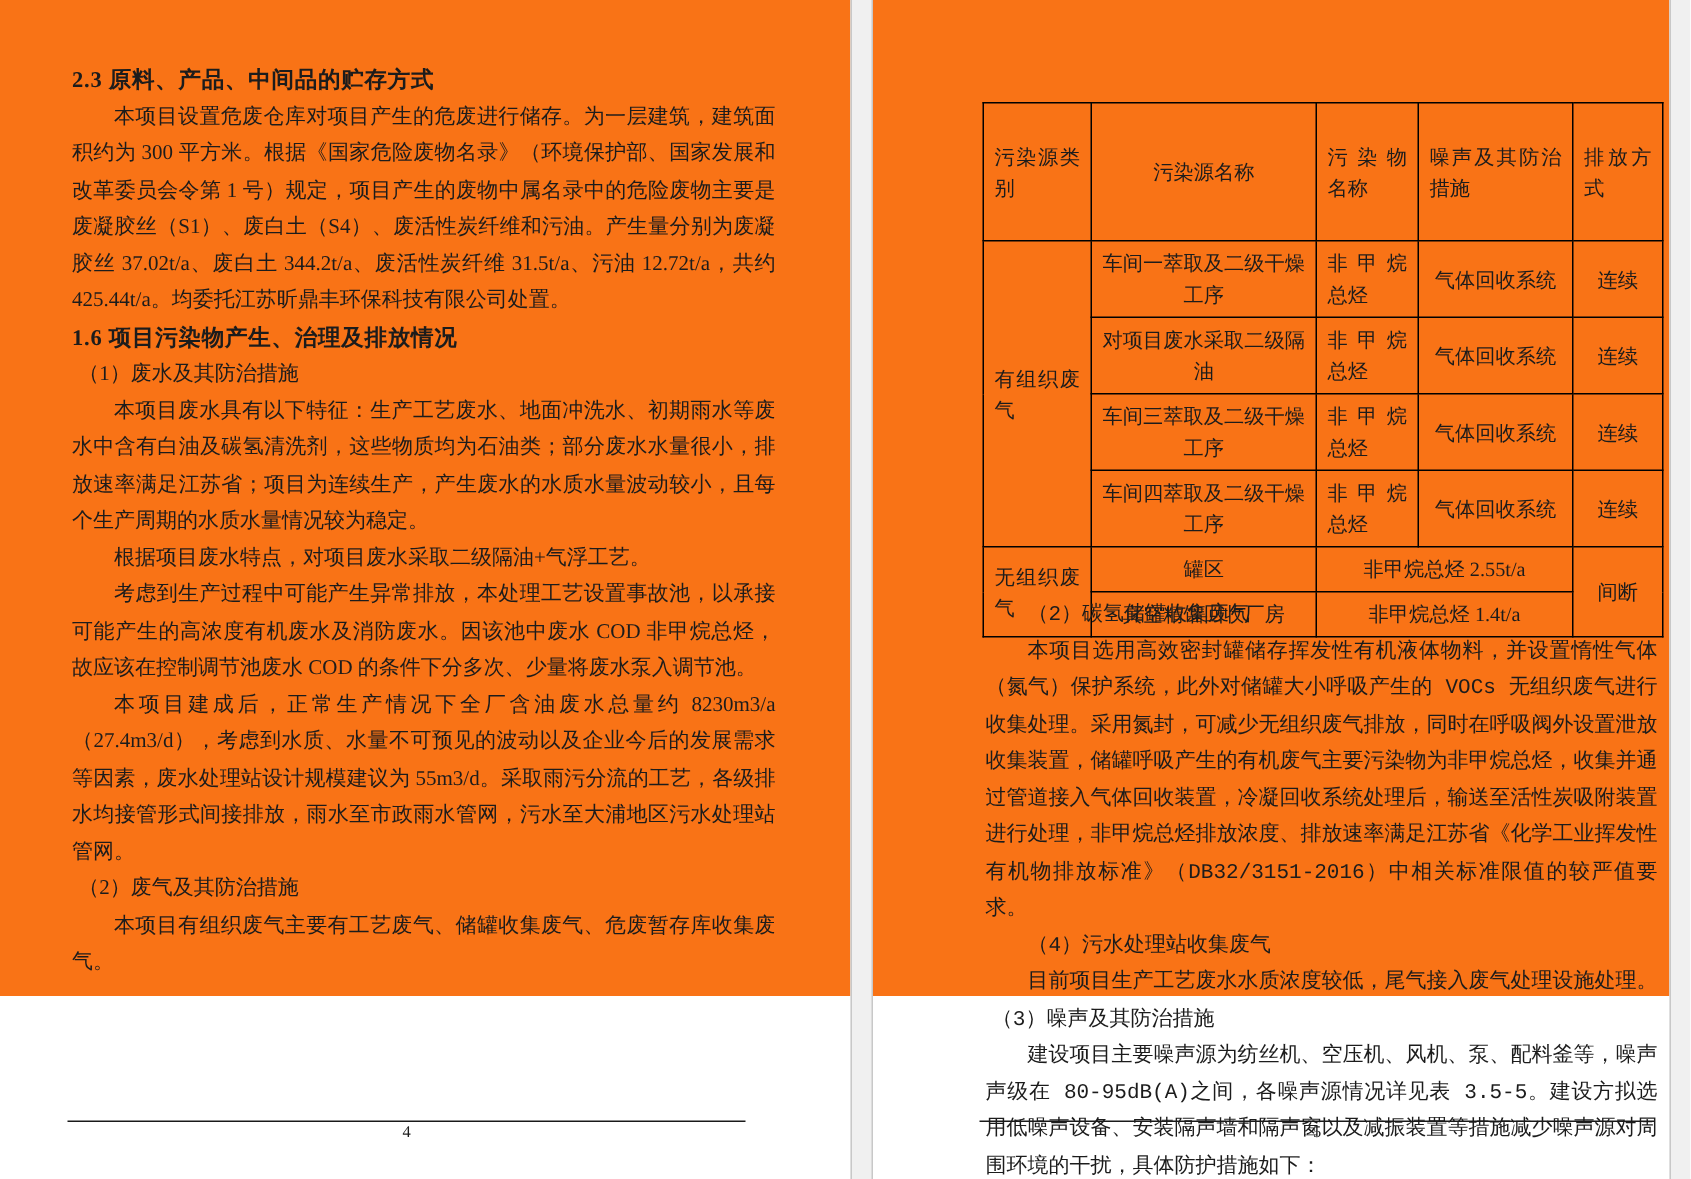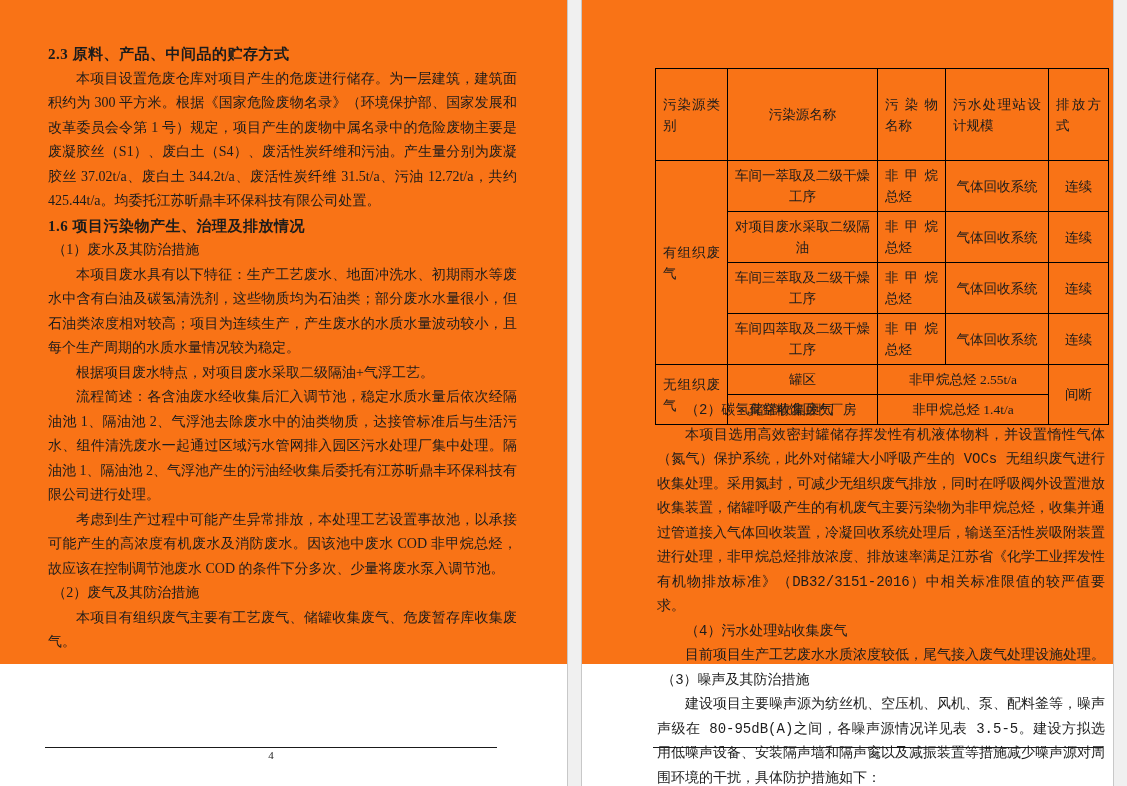--- a/index.html
+++ b/index.html
@@ -51,24 +51,24 @@
 <body>
 
 <div id="screen">
 
   <div class="page" id="page-left">
     <div class="content" id="left-content">
       <p class="h-sec">2.3 原料、产品、中间品的贮存方式</p>
       <p class="p-body">本项目设置危废仓库对项目产生的危废进行储存。为一层建筑，建筑面积约为 300 平方米。根据《国家危险废物名录》（环境保护部、国家发展和改革委员会令第 1 号）规定，项目产生的废物中属名录中的危险废物主要是废凝胶丝（S1）、废白土（S4）、废活性炭纤维和污油。产生量分别为废凝胶丝 37.02t/a、废白土 344.2t/a、废活性炭纤维 31.5t/a、污油 12.72t/a，共约 425.44t/a。均委托江苏昕鼎丰环保科技有限公司处置。</p>
       <p class="h-sec">1.6 项目污染物产生、治理及排放情况</p>
       <p class="p-item">（1）废水及其防治措施</p>
-      <p class="p-body">本项目废水具有以下特征：生产工艺废水、地面冲洗水、初期雨水等废水中含有白油及碳氢清洗剂，这些物质均为石油类；部分废水水量很小，但石油类浓度相对较高；项目为连续生产，产生废水的水质水量波动较小，且每个生产周期的水质水量情况较为稳定。</p>
+      <p class="p-body">本项目废水具有以下特征：生产工艺废水、地面冲洗水、初期雨水等废水中含有白油及碳氢清洗剂，这些物质均为石油类；部分废水水量很小，排放速率满足江苏省；项目为连续生产，产生废水的水质水量波动较小，且每个生产周期的水质水量情况较为稳定。</p>
       <p class="p-body">根据项目废水特点，对项目废水采取二级隔油+气浮工艺。</p>
-      <p class="p-body">流程简述：各含油废水经收集后汇入调节池，稳定水质水量后依次经隔油池 1、隔油池 2、气浮池去除废水中的油类物质，达接管标准后与生活污水、组件清洗废水一起通过区域污水管网排入园区污水处理厂集中处理。隔油池 1、隔油池 2、气浮池产生的污油经收集后委托有江苏昕鼎丰环保科技有限公司进行处理。</p>
       <p class="p-body">考虑到生产过程中可能产生异常排放，本处理工艺设置事故池，以承接可能产生的高浓度有机废水及消防废水。因该池中废水 COD 非甲烷总烃，故应该在控制调节池废水 COD 的条件下分多次、少量将废水泵入调节池。</p>
+      <p class="p-body">本项目建成后，正常生产情况下全厂含油废水总量约 8230m3/a（27.4m3/d），考虑到水质、水量不可预见的波动以及企业今后的发展需求等因素，废水处理站设计规模建议为 55m3/d。采取雨污分流的工艺，各级排水均接管形式间接排放，雨水至市政雨水管网，污水至大浦地区污水处理站管网。</p>
       <p class="p-item">（2）废气及其防治措施</p>
       <p class="p-body">本项目有组织废气主要有工艺废气、储罐收集废气、危废暂存库收集废气。</p>
 
     </div>
     <div class="footer-line" id="footer-line-left"></div>
     <div class="footer-num" id="footer-num-left">4</div>
   </div>
 
   <div class="gutter" id="gutter-mid"></div>
 
@@ -80,21 +80,21 @@
           <col style="width:150px">
           <col style="width:68px">
           <col style="width:103px">
           <col style="width:60px">
       </colgroup>
       <tbody>
           <tr class="hdr-row">
         <th class="jc">污染源类别</th>
         <th>污染源名称</th>
         <th class="jc">污染物名称</th>
-        <th class="jc">污水处理站设计规模</th>
+        <th class="jc">噪声及其防治措施</th>
         <th class="jc">排放方式</th>
       </tr>
       <tr class="r">
         <td class="jc" rowspan="4">有组织废气</td>
         <td>车间一萃取及二级干燥工序</td>
         <td class="jc">非甲烷总烃</td>
         <td>气体回收系统</td>
         <td>连续</td>
       </tr>
       <tr class="r">

